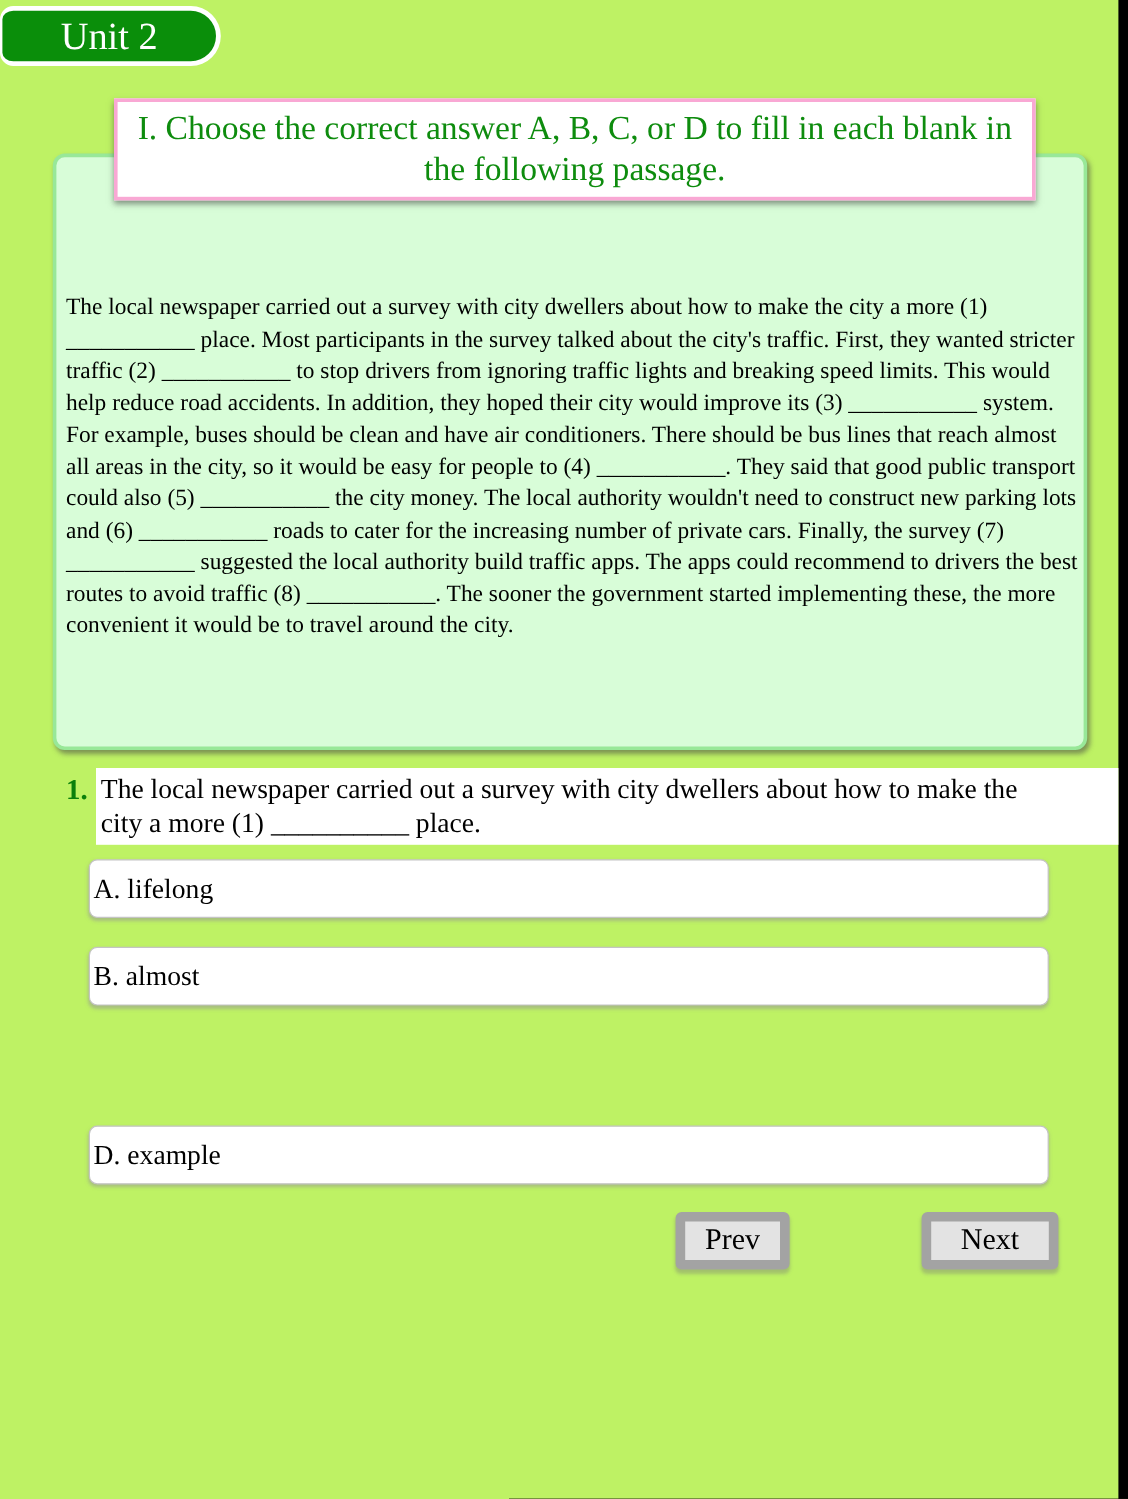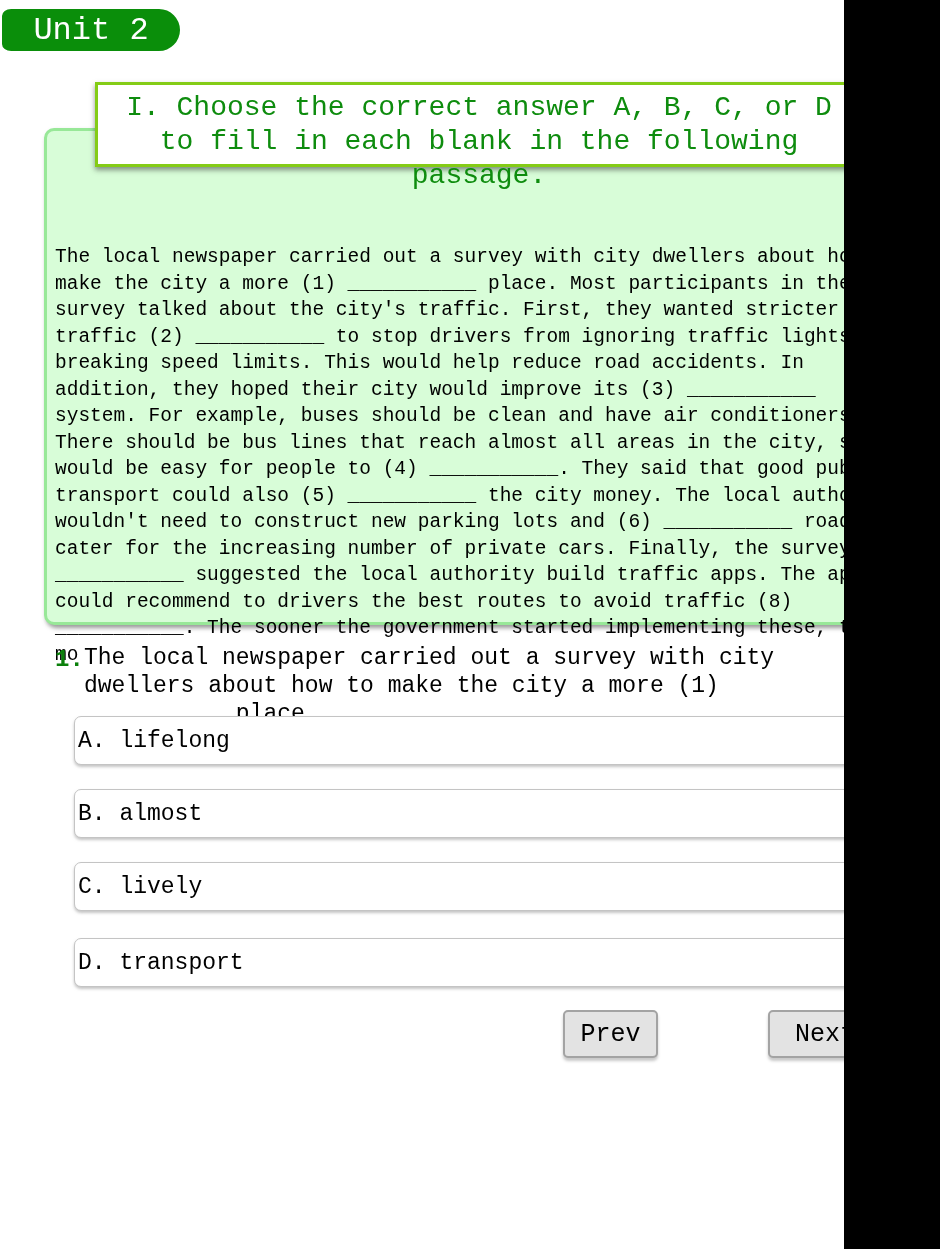--- a/index.html
+++ b/index.html
@@ -1,23 +1,23 @@
 <!DOCTYPE html>
 <html><head>
 <meta charset="utf-8">
 <style>
   * { margin: 0; padding: 0; box-sizing: border-box; }
   html, body { background: #000; }
   .page {
     position: relative;
-    width: 844px;
+    width: 932px;
     height: 1249px;
-    background: #ffffff;
+    background: #bef264;
     overflow: hidden;
-    font-family: Liberation Mono, monospace;
+    font-family: Liberation Serif, serif;
   }
 
   
   .unit-badge {
     position: absolute;
     left: 0; top: 5px;
     width: 184px; height: 50px;
     background: #0a8e0a;
     border: 4px solid #fff;
     border-left-width: 2px;
@@ -54,21 +54,21 @@
     line-height: 26.5px;
     color: #000;
   }
 
   
   .instruction-box {
     position: absolute;
     left: 95px; top: 82px;
     width: 768px; height: 85px;
     background: #fff;
-    border: 3px solid #84cc16;
+    border: 3px solid #f9a8d4;
     color: #0e8c0e;
     font-size: 28px;
     line-height: 34px;
     text-align: center;
     padding: 6px 9px 0;
     box-shadow: 0 3px 5px rgba(40,40,40,0.5);
     z-index: 2;
   }
 
   
@@ -122,21 +122,21 @@
     border: 1px solid #067806;
     border-radius: 8px;
     box-shadow: 0 3px 3px rgba(120,120,120,0.45);
     cursor: pointer;
     font-family: inherit;
   }
   .nav-btn {
     position: absolute;
     top: 1010px; height: 48px;
     background: #e3e3e3;
-    border: 2px solid #a3a3a3;
+    border: 8px solid #a3a3a3;
     border-radius: 5px;
     font-size: 25px;
     color: #000;
     box-shadow: 0 3px 3px rgba(120,120,120,0.4);
     cursor: pointer;
     font-family: inherit;
   }
   .nav-btn.prev { left: 563px; width: 95px; }
   .nav-btn.next { left: 768px; width: 114px; }
 </style>
@@ -159,19 +159,18 @@
   </div>
 
   <span class="q-number">1.</span>
 
   <div class="q-box">
     <span>The local newspaper carried out a survey with city dwellers about how to make the city a more (1) __________ place.</span>
   </div>
 
   <div class="option a">A. lifelong</div>
   <div class="option b">B. almost</div>
-  <div class="option c">C. lively</div>
-  <div class="option d">D. transport</div>
+  <div class="option d">D. example</div>
 
   <button class="nav-btn prev">Prev</button>
   <button class="nav-btn next">Next</button>
 
 </div>
 
 </body></html>

